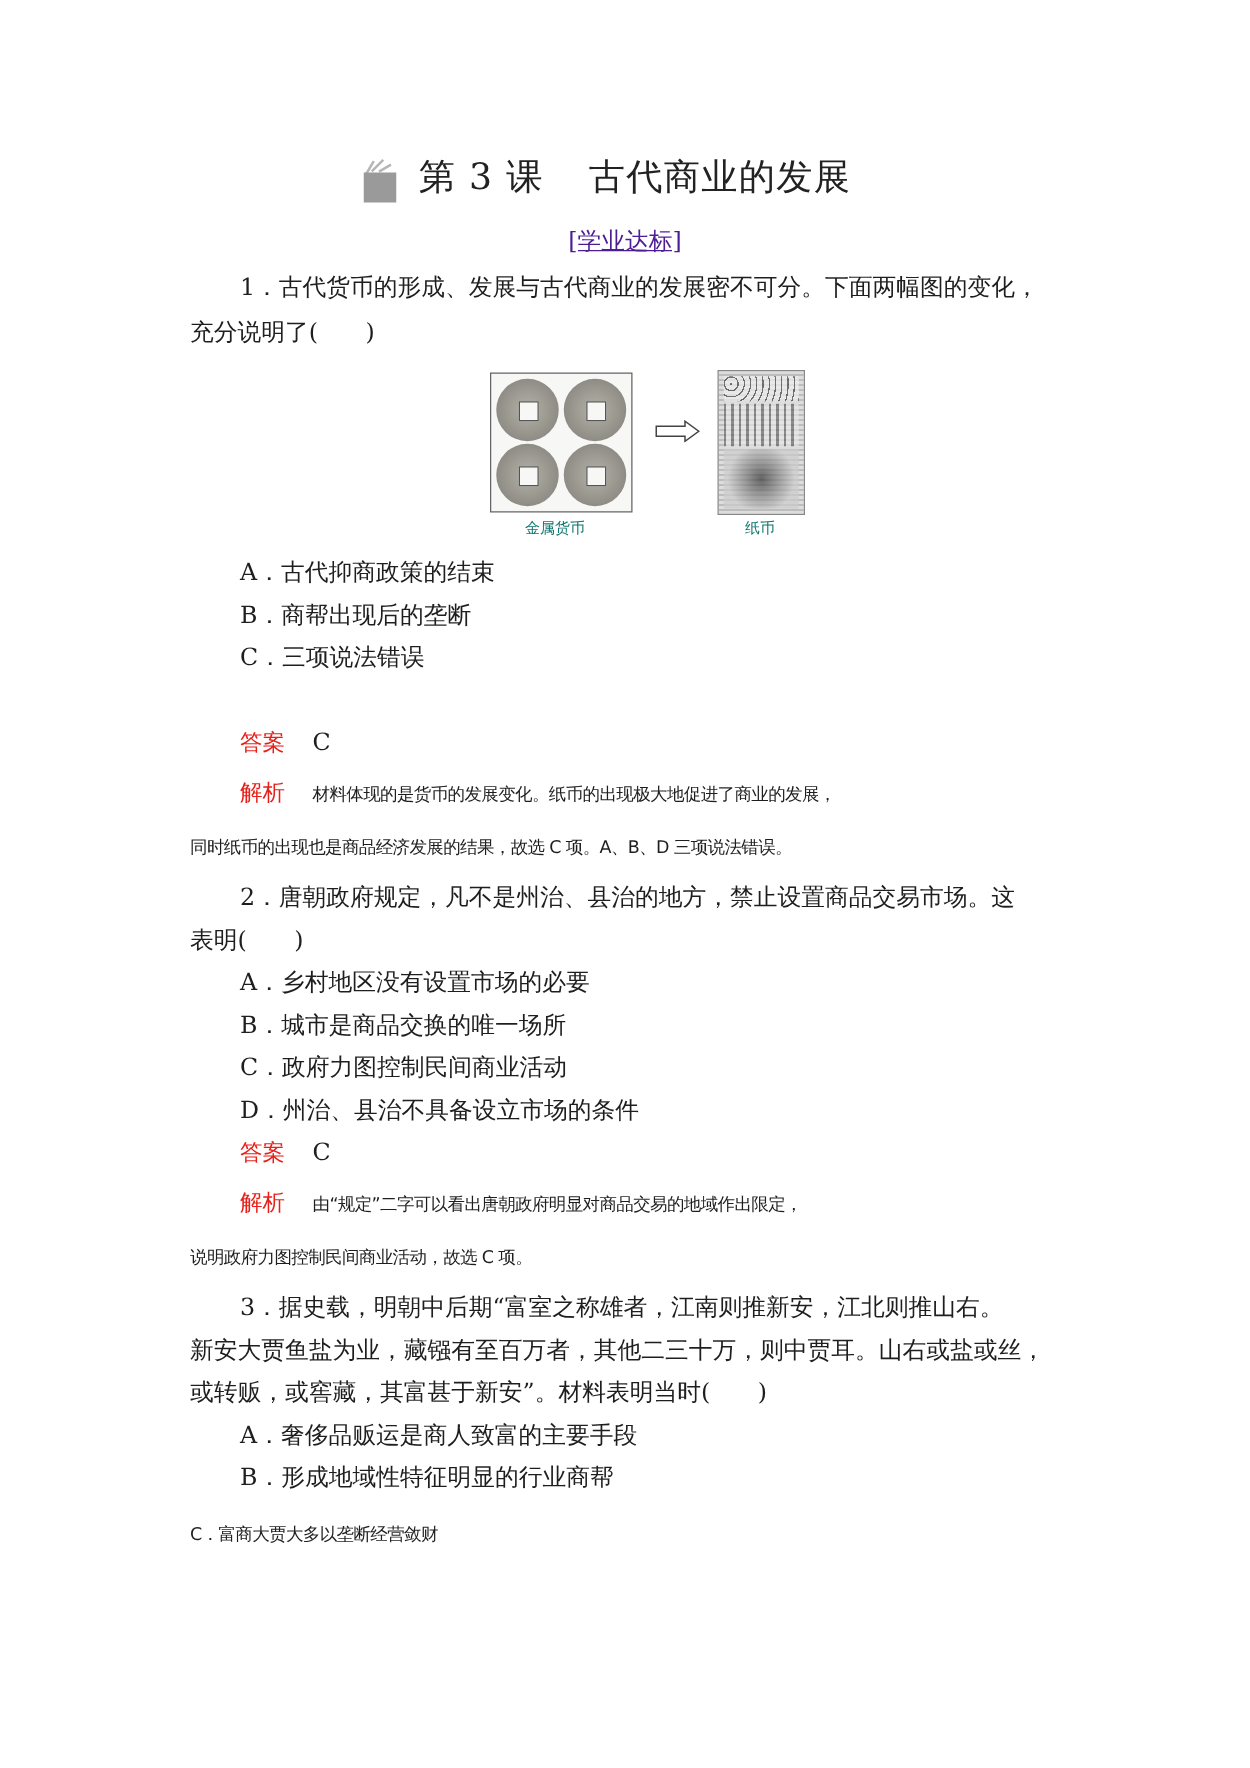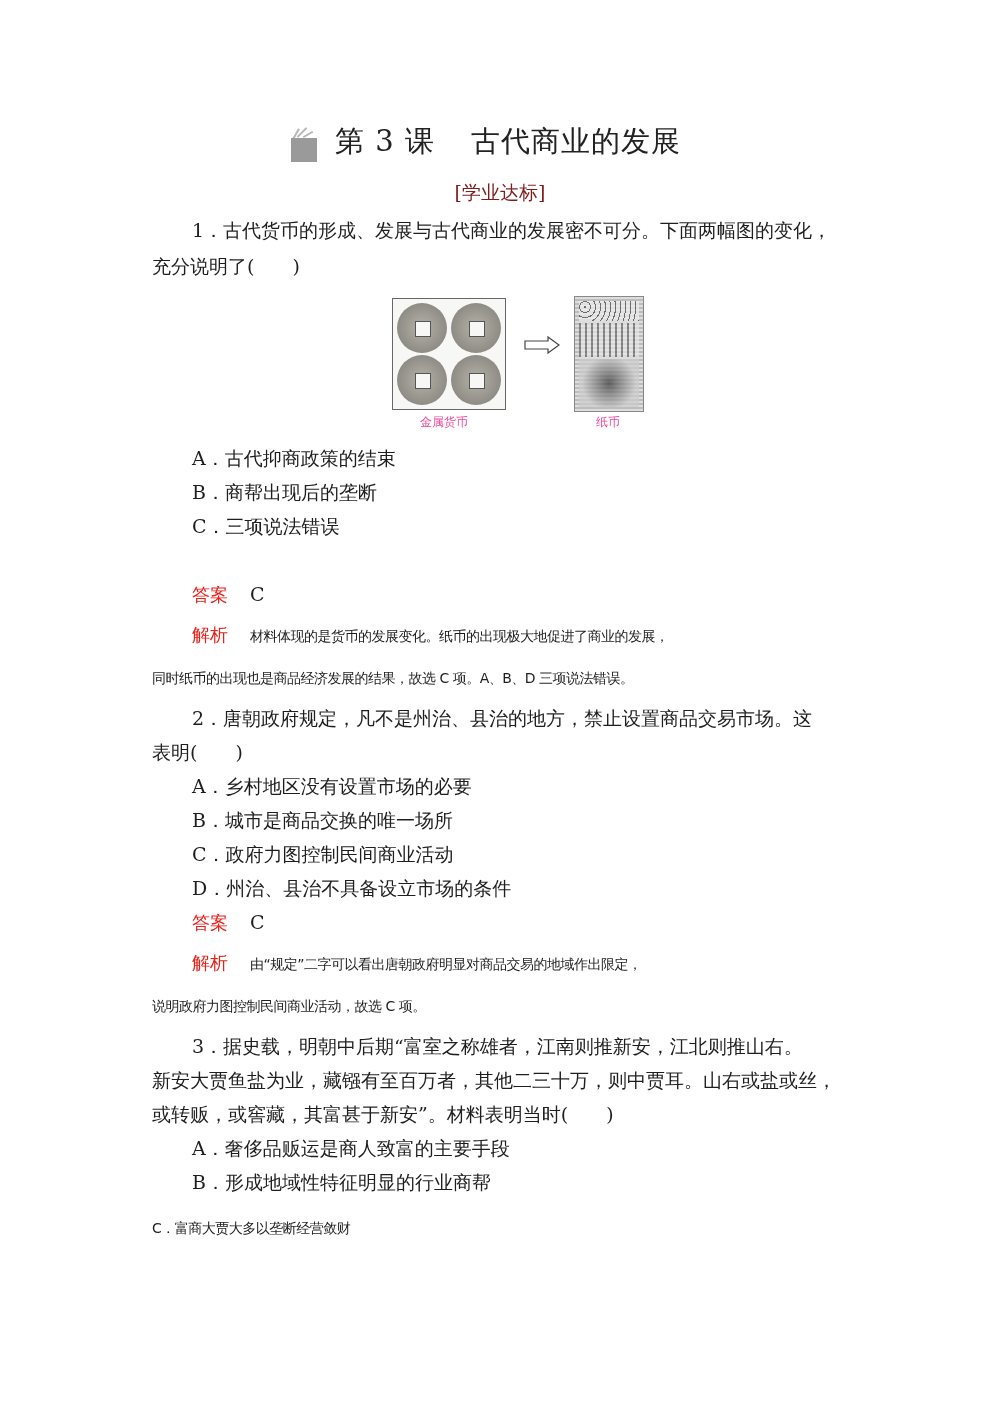--- a/index.html
+++ b/index.html
@@ -17,21 +17,21 @@
   .book-icon { width: 32px; height: 36px; position: relative; margin-right: 14px; margin-left: -30px; }
   .book-icon .cover { position: absolute; left: 2px; top: 12px; width: 26px; height: 24px; background: #9a9a9a; }
   .book-icon .page1 { position: absolute; left: 6px; top: 2px; width: 2px; height: 12px; background: #b5b5b5; transform: rotate(30deg); }
   .book-icon .page2 { position: absolute; left: 12px; top: 0px; width: 2px; height: 13px; background: #b5b5b5; transform: rotate(45deg); }
   .book-icon .page3 { position: absolute; left: 18px; top: 3px; width: 2px; height: 11px; background: #b5b5b5; transform: rotate(60deg); }
   .title-text { font-size: 29px; letter-spacing: 1px; color: #222; }
   .title-text .sep { display: inline-block; width: 36px; }
 
   .subtitle {
     position: absolute; top: 180px; left: 0; width: 1000px; text-align: center;
-    font-size: 19px; color: #7f1d1d;
+    font-size: 19px; color: #4c1d95; text-decoration: underline;
   }
 
   .line {
     position: absolute; font-size: 19px; line-height: 24px; white-space: nowrap; color: #1e1e1e;
   }
   .indent { left: 192px; }
   .left { left: 152px; }
   .red { color: #e8201a; font-family: "DejaVu Sans", "Liberation Sans", sans-serif; font-size: 18px; }
   .sans { font-family: "DejaVu Sans", "Liberation Sans", sans-serif; font-size: 14px; letter-spacing: -0.5px; }
   .gap { display: inline-block; width: 22px; }
@@ -57,21 +57,21 @@
     position: absolute; left: 190px; top: 10px; width: 68px; height: 114px;
     background: repeating-linear-gradient(0deg, #ddd 0px, #ddd 2px, #bdbdbd 2px, #bdbdbd 4px);
     border: 1px solid #888;
   }
   .note .row-circles { position: absolute; left: 4px; top: 4px; right: 4px; height: 20px;
     background: repeating-radial-gradient(circle at 6px 6px, #444 0 1px, #eee 1px 5px); opacity: .7; }
   .note .mid { position: absolute; left: 4px; top: 26px; right: 4px; height: 34px;
     background: repeating-linear-gradient(90deg, #555 0 2px, #e9e9e9 2px 6px); opacity: .6; }
   .note .scene { position: absolute; left: 4px; top: 62px; right: 4px; bottom: 4px;
     background: radial-gradient(circle at 50% 50%, #333 0, #777 30%, #ccc 70%); opacity: .7; }
-  .fig-cap { position: absolute; top: 128px; font-size: 12px; color: #ec4899; font-family: Liberation Sans, sans-serif; }
+  .fig-cap { position: absolute; top: 128px; font-size: 12px; color: #0f766e; font-family: Liberation Sans, sans-serif; }
 </style>
 </head>
 <body>
 
 <div class="page">
 
   <div class="title-row">
     <div class="book-icon">
       <div class="page1"></div>
         <div class="page2"></div>

